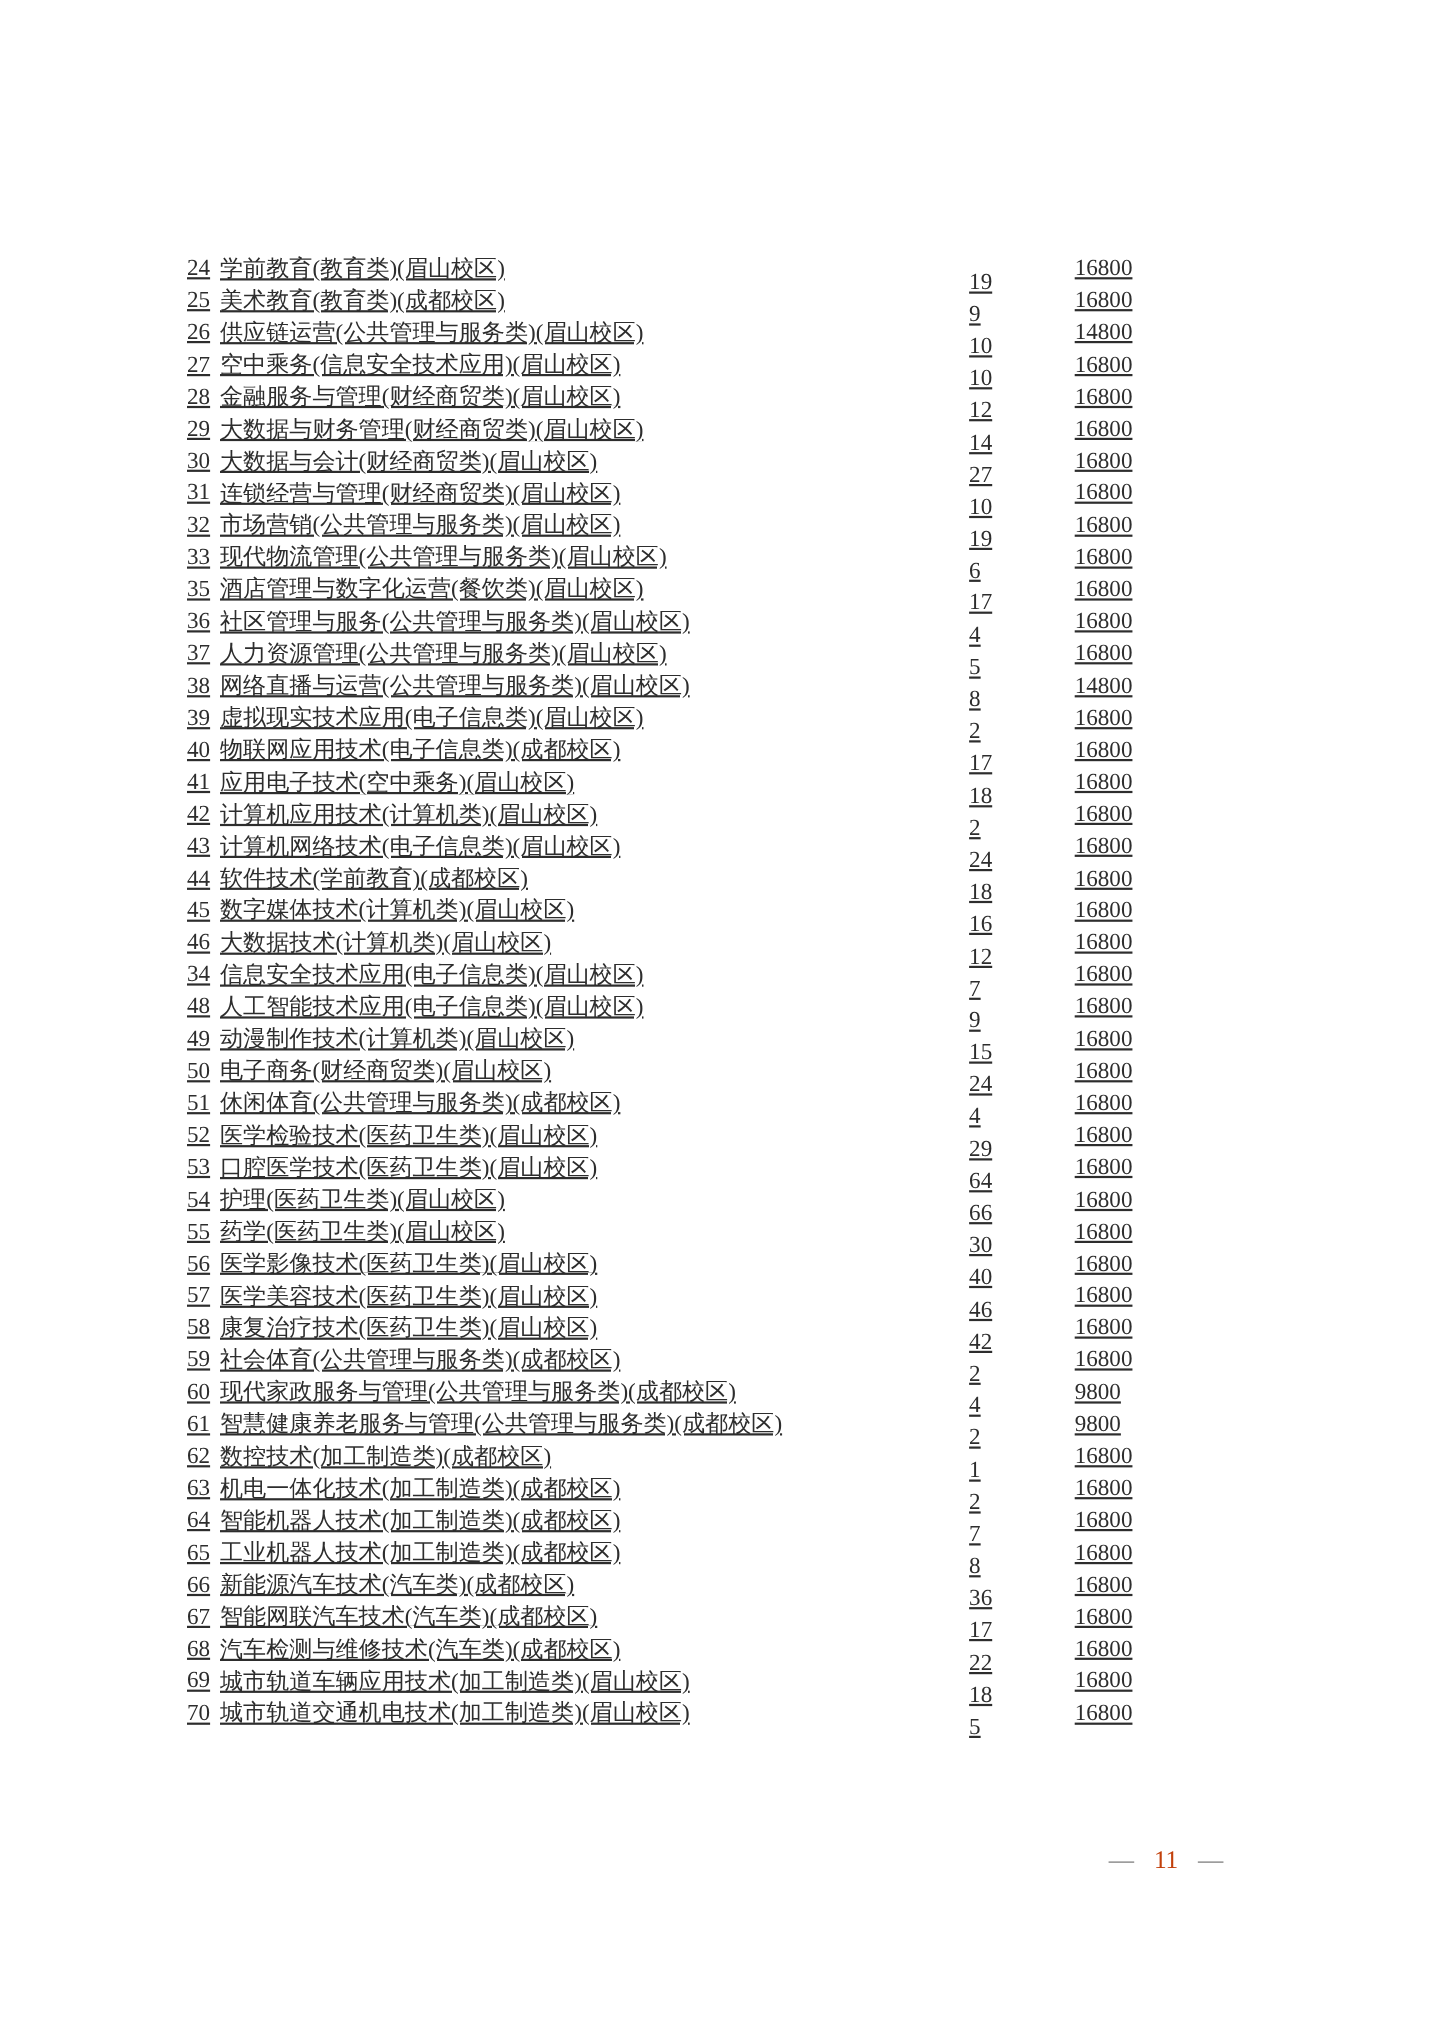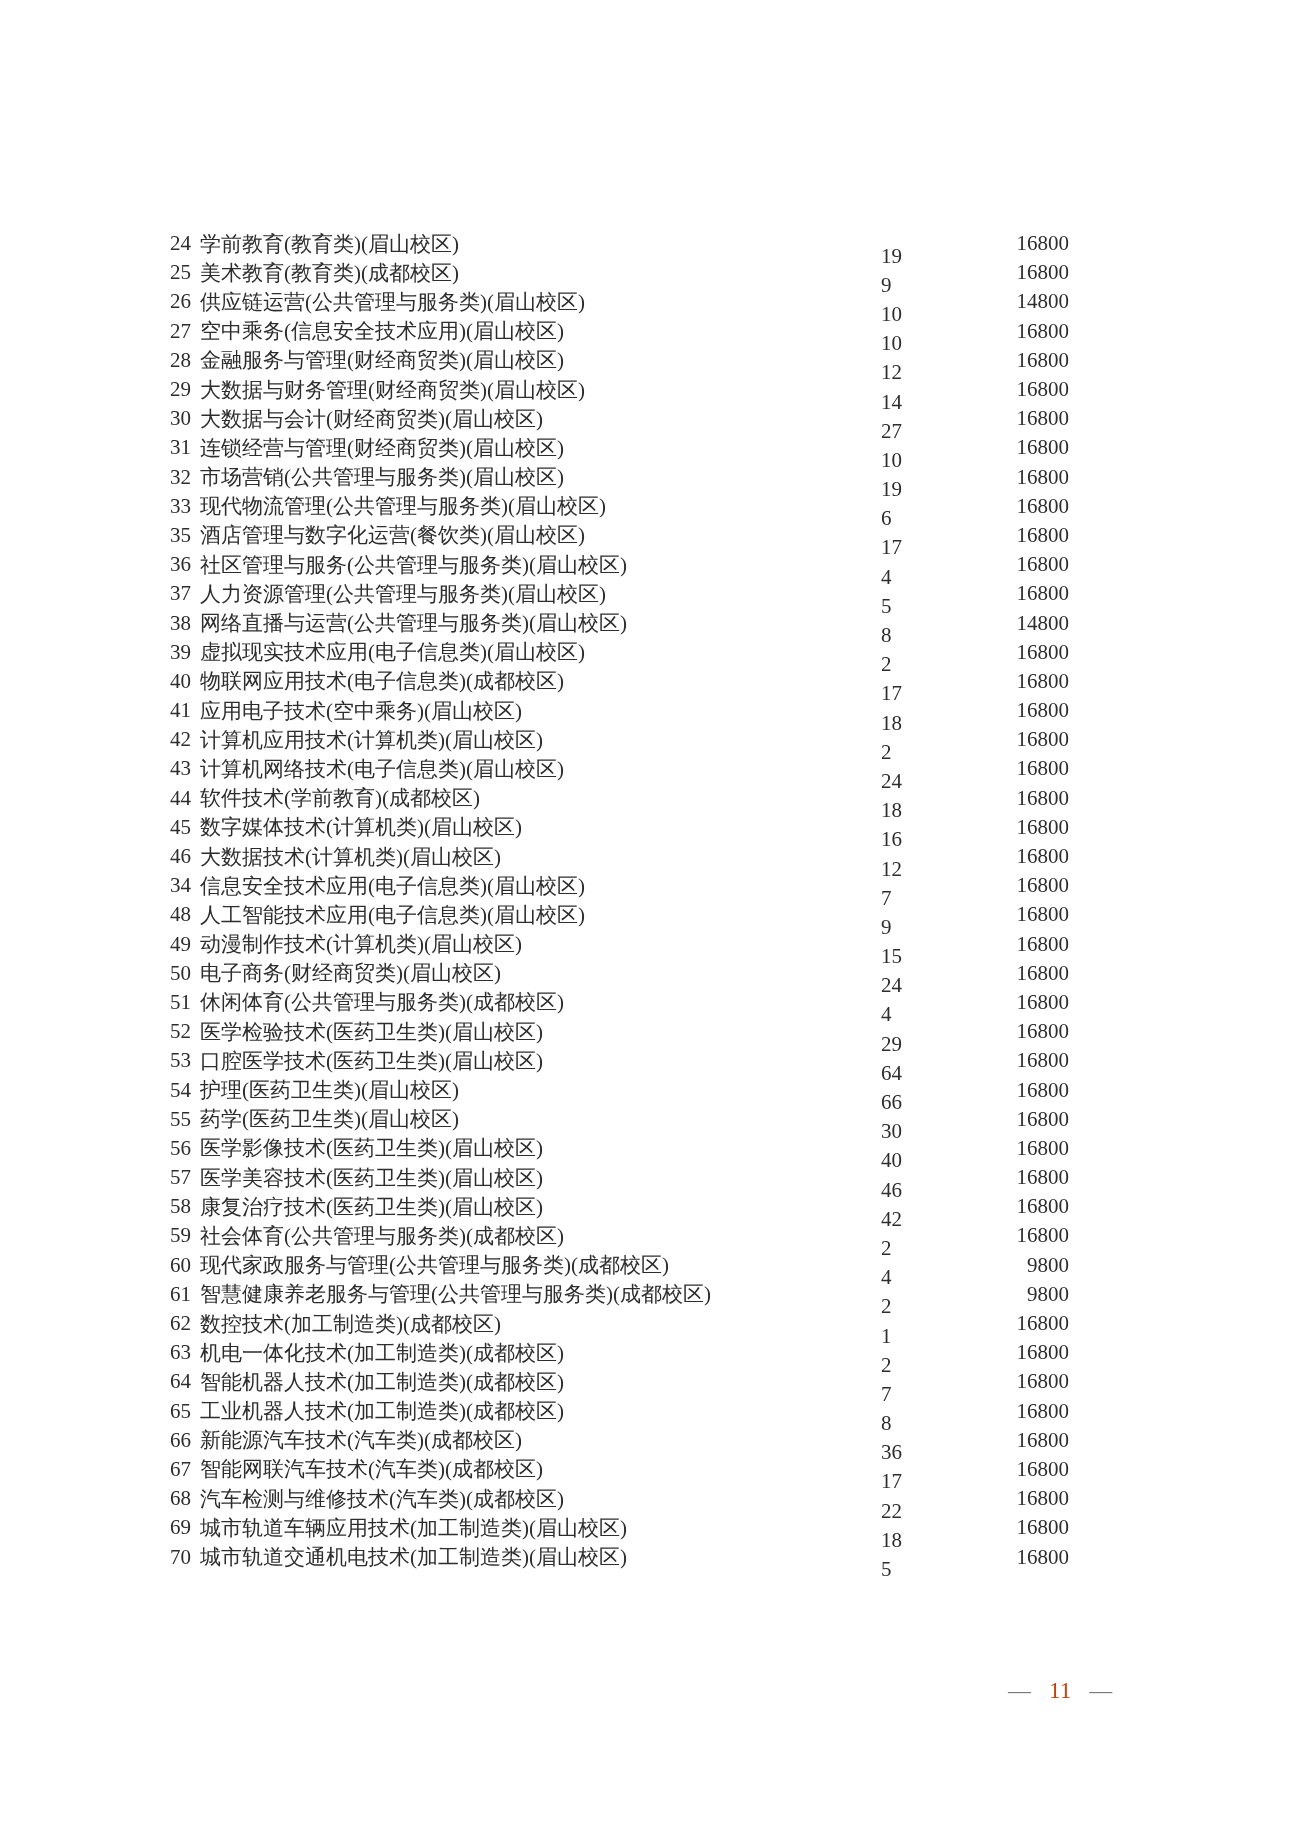--- a/index.html
+++ b/index.html
@@ -17,20 +17,21 @@
   }
   .doc-page {
     position: absolute;
     inset: 0;
     background: #ffffff;
   }
   .content {
     position: absolute;
     left: 163px;
     top: 229px;
+    text-decoration: underline;
   }
   .row {
     display: flex;
     align-items: center;
     height: 29.2px;
     font-size: 21px;
     white-space: nowrap;
   }
   .c-no {
     width: 28px;
@@ -44,21 +45,21 @@
     flex: 0 0 auto;
   }
   .c-plan {
     width: 96px;
     text-align: left;
     flex: 0 0 auto;
     margin-top: 25px;
   }
   .c-fee {
     width: 92px;
-    text-align: right;
+    text-align: left;
     flex: 0 0 auto;
   }
   .footer {
     position: absolute;
     top: 1678px;
     left: 1008px;
     display: flex;
     align-items: center;
     gap: 18px;
     font-size: 23px;

